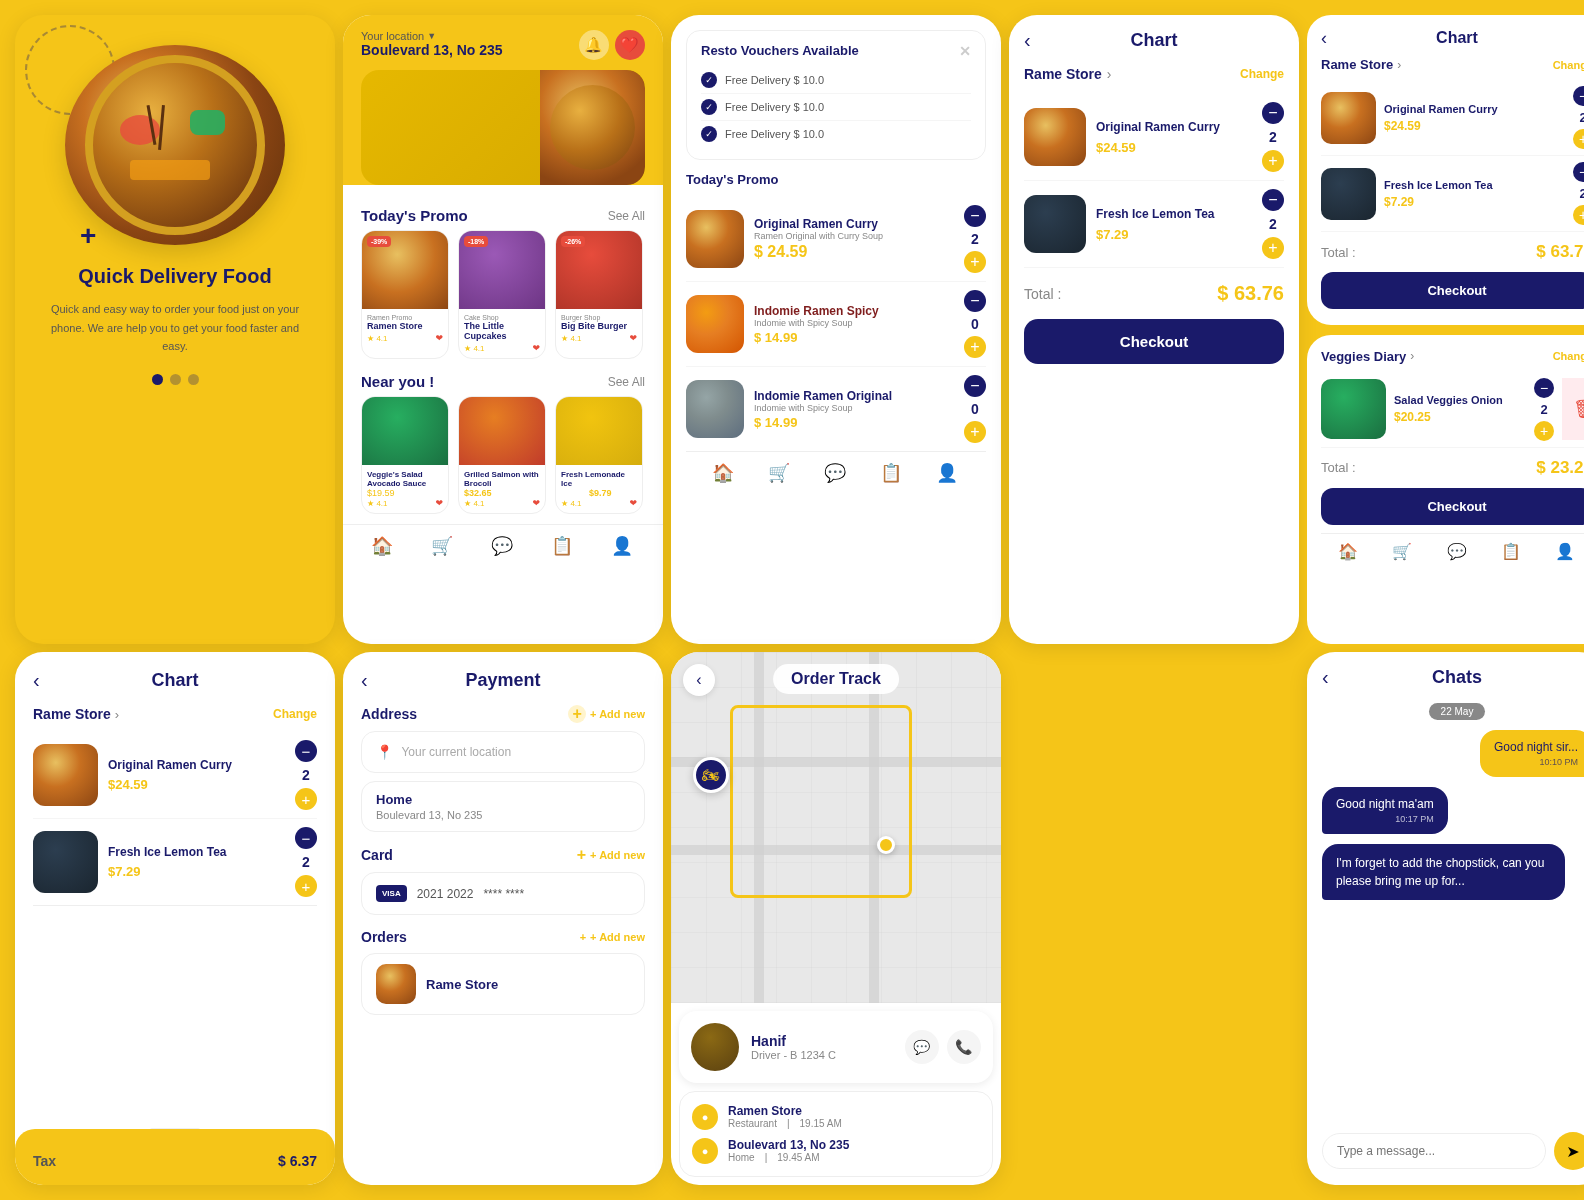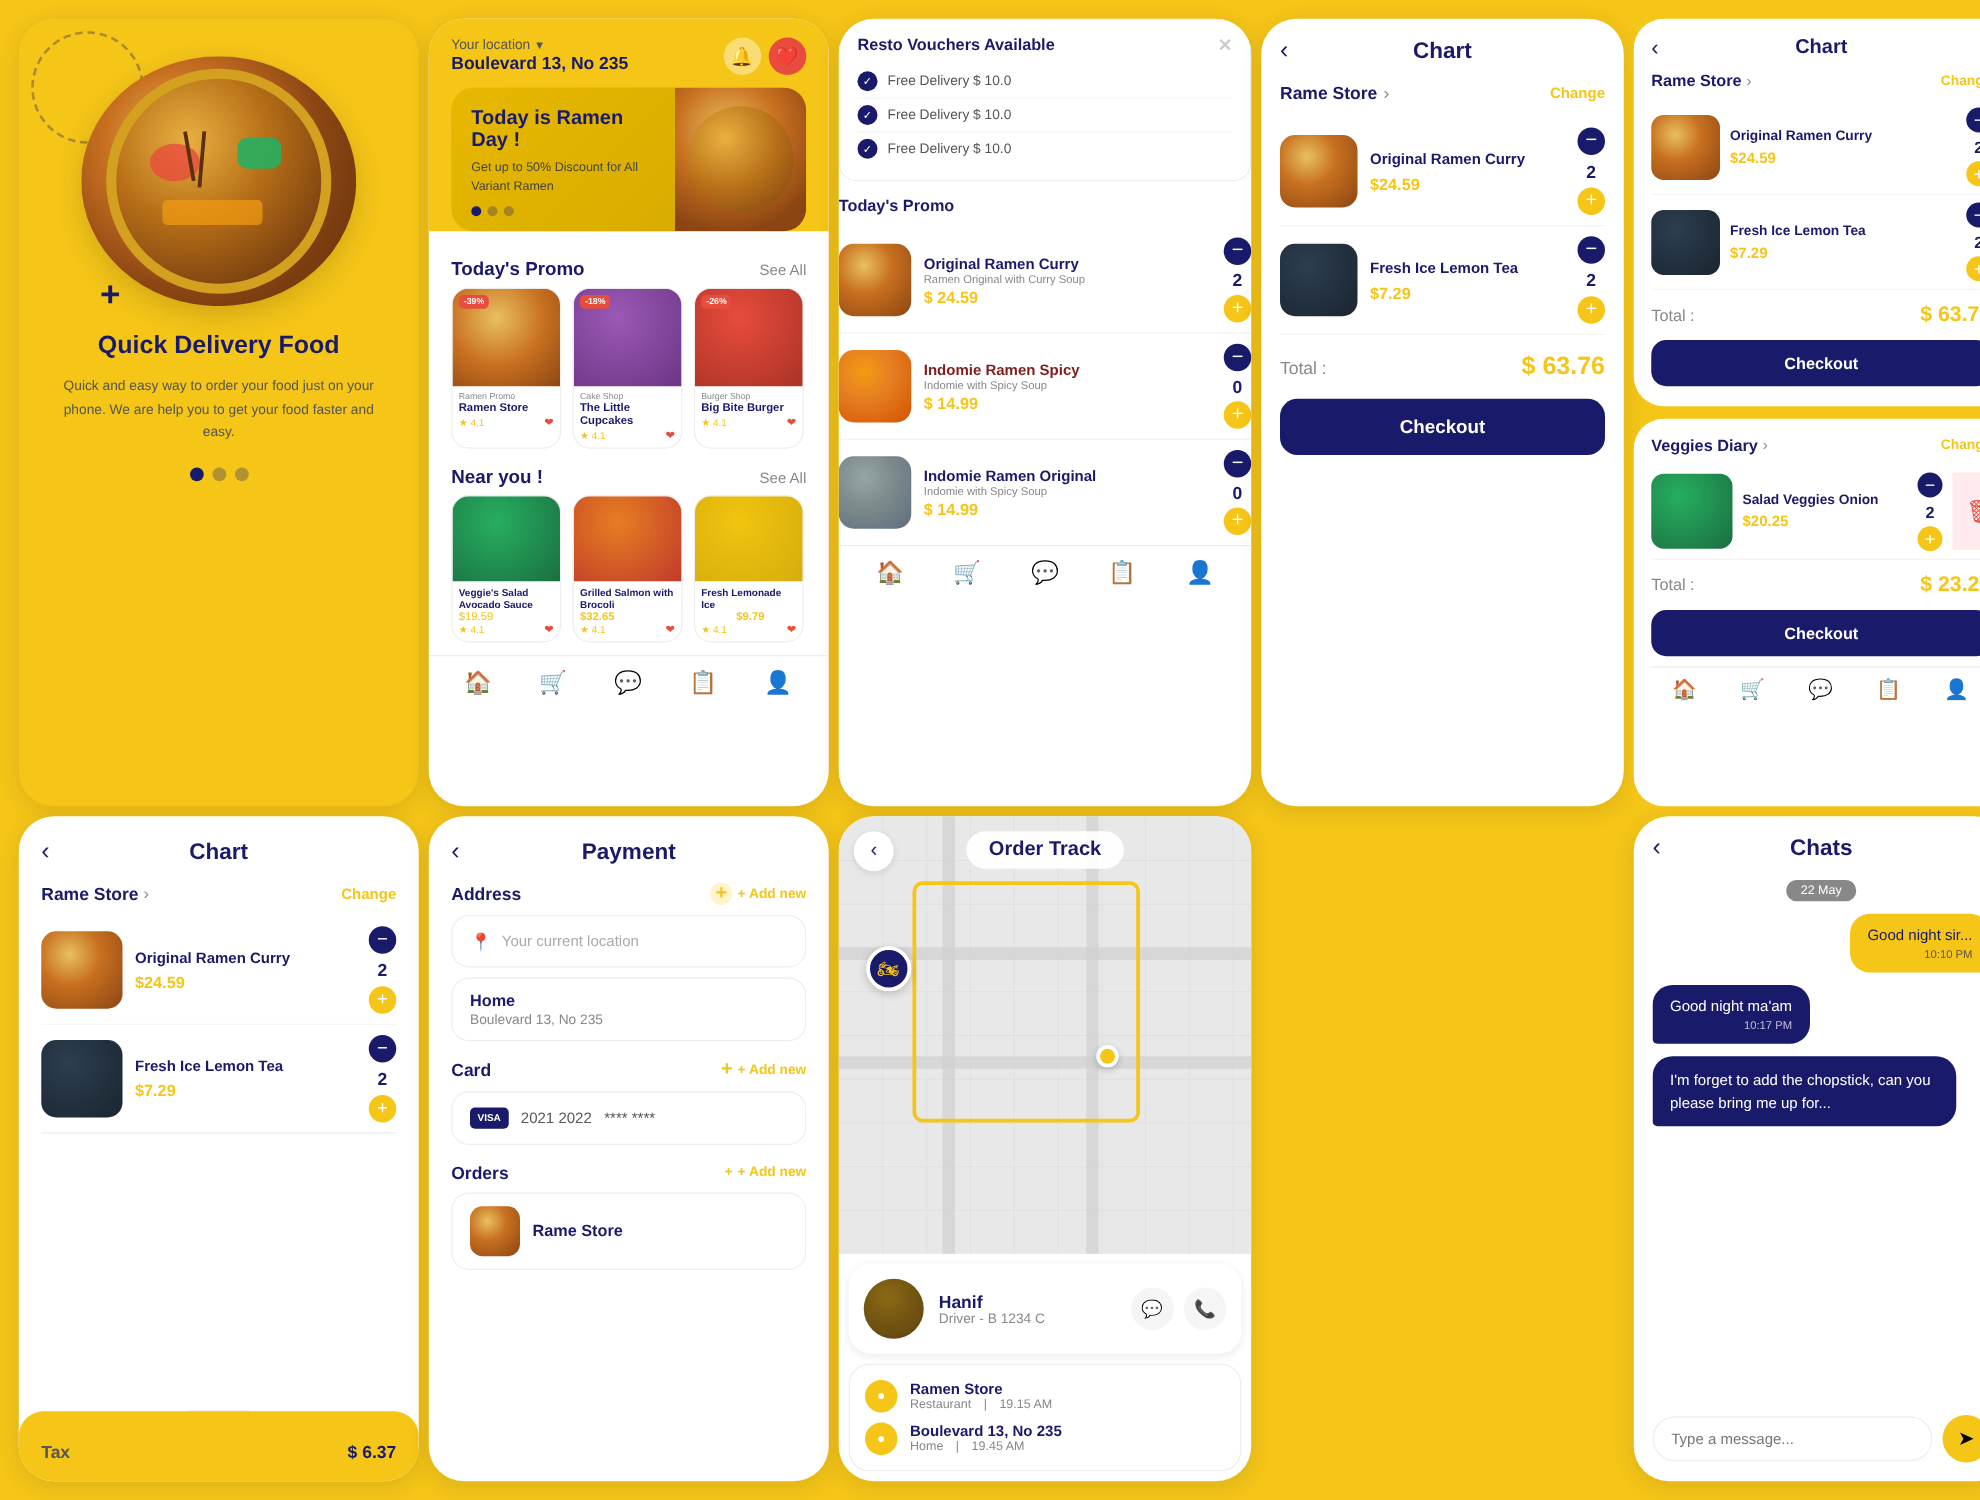--- a/index.html
+++ b/index.html
@@ -104,29 +104,20 @@
           <div style="width:30px;height:30px;border-radius:50%;background:#e74c3c;display:flex;align-items:center;justify-content:center;font-size:15px;">❤️</div>
         </div>
       </div>
 
       <div style="background:linear-gradient(135deg, #e6b800, #d4a800); border-radius:18px; padding:16px; margin-bottom:12px; position:relative; height:115px; overflow:hidden;">
         <div style="position:absolute; right:0; top:0; width:105px; height:115px; border-radius:0 18px 18px 0; overflow:hidden;">
           <div style="width:100%; height:100%; background:radial-gradient(circle at 40% 30%, #e8c060 0%, #c87020 40%, #8B4513 80%); display:flex; align-items:center; justify-content:center;">
             <div style="width:85px;height:85px;border-radius:50%;background:radial-gradient(circle at 35% 30%, #e8b040, #b87018 50%, #7a4010);"></div>
           </div>
         </div>
-        <div style="z-index:1; position:relative; max-width:55%;">
-          <div style="font-size:16px; font-weight:900; color:#1a1a6a; margin-bottom:5px;">Today is Ramen Day !</div>
-          <div style="font-size:10px; color:#444; line-height:1.5;">Get up to 50% Discount for All Variant Ramen</div>
-          <div style="display:flex;gap:5px;margin-top:8px;">
-            <div style="width:8px;height:8px;border-radius:50%;background:#1a1a6a;"></div>
-            <div style="width:8px;height:8px;border-radius:50%;background:rgba(26,26,106,0.3);"></div>
-            <div style="width:8px;height:8px;border-radius:50%;background:rgba(26,26,106,0.3);"></div>
-          </div>
-        </div>
       </div>
     </div>
 
     <div style="display:flex;justify-content:space-between;align-items:center;padding:10px 18px 6px;">
       <span style="font-size:15px;font-weight:800;color:#1a1a6a;">Today's Promo</span>
       <span style="font-size:12px;color:#888;cursor:pointer;">See All</span>
     </div>
     <div style="display:flex;gap:9px;padding:0 18px 10px;overflow:hidden;">
 
       <div style="width:88px;flex-shrink:0;border-radius:14px;overflow:hidden;border:1px solid #eee;">
@@ -217,21 +208,21 @@
 
     <div style="display:flex;justify-content:space-around;padding:10px;border-top:1px solid #eee;margin-top:auto;">
       <span style="font-size:18px;color:#1a1a6a;">🏠</span>
       <span style="font-size:18px;color:#bbb;">🛒</span>
       <span style="font-size:18px;color:#bbb;">💬</span>
       <span style="font-size:18px;color:#bbb;">📋</span>
       <span style="font-size:18px;color:#bbb;">👤</span>
     </div>
   </div>
 
-  <div class="col3-top app-screen" style="">
+  <div class="col3-top app-screen" style="padding:15px;">
 
     <div style="border:1.5px solid #eee;border-radius:14px;padding:12px 14px;margin-bottom:12px;">
       <div style="font-size:13px;font-weight:700;color:#1a1a6a;margin-bottom:8px;display:flex;justify-content:space-between;">
         <span>Resto Vouchers Available</span>
         <span style="font-size:14px;color:#ccc;">✕</span>
       </div>
       <div style="display:flex;align-items:center;gap:8px;padding:5px 0;border-bottom:1px solid #f5f5f5;font-size:11px;color:#555;">
         <div style="width:16px;height:16px;border-radius:50%;background:#1a1a6a;display:flex;align-items:center;justify-content:center;color:#fff;font-size:9px;">✓</div>
         <span>Free Delivery $ 10.0</span>
       </div>
@@ -245,21 +236,21 @@
       </div>
     </div>
 
     <div style="font-size:13px;font-weight:700;color:#1a1a6a;margin-bottom:10px;">Today's Promo</div>
 
     <div style="display:flex;align-items:center;gap:10px;padding:8px 0;border-bottom:1px solid #f5f5f5;">
       <div style="width:58px;height:58px;border-radius:12px;background:radial-gradient(circle at 35% 30%, #e8c060, #c87020 40%, #8B4513);flex-shrink:0;"></div>
       <div style="flex:1;">
         <div style="font-size:12px;font-weight:700;color:#1a1a6a;">Original Ramen Curry</div>
         <div style="font-size:9px;color:#888;">Ramen Original with Curry Soup</div>
-        <div style="font-size:13px;font-weight:700;color:#F5C518;margin-top:2px;">$ 24.59</div>
+        <div style="font-size:16px;font-weight:700;color:#F5C518;margin-top:2px;">$ 24.59</div>
       </div>
       <div style="display:flex;flex-direction:column;align-items:center;gap:4px;">
         <div style="width:22px;height:22px;border-radius:50%;background:#1a1a6a;display:flex;align-items:center;justify-content:center;color:#fff;font-size:16px;cursor:pointer;">−</div>
         <span style="font-size:14px;font-weight:700;color:#1a1a6a;">2</span>
         <div style="width:22px;height:22px;border-radius:50%;background:#F5C518;display:flex;align-items:center;justify-content:center;color:#fff;font-size:16px;cursor:pointer;">+</div>
       </div>
     </div>
 
     <div style="display:flex;align-items:center;gap:10px;padding:8px 0;border-bottom:1px solid #f5f5f5;">
       <div style="width:58px;height:58px;border-radius:12px;background:radial-gradient(circle at 35% 30%, #f39c12 0%, #e67e22 40%, #d35400);flex-shrink:0;"></div>

